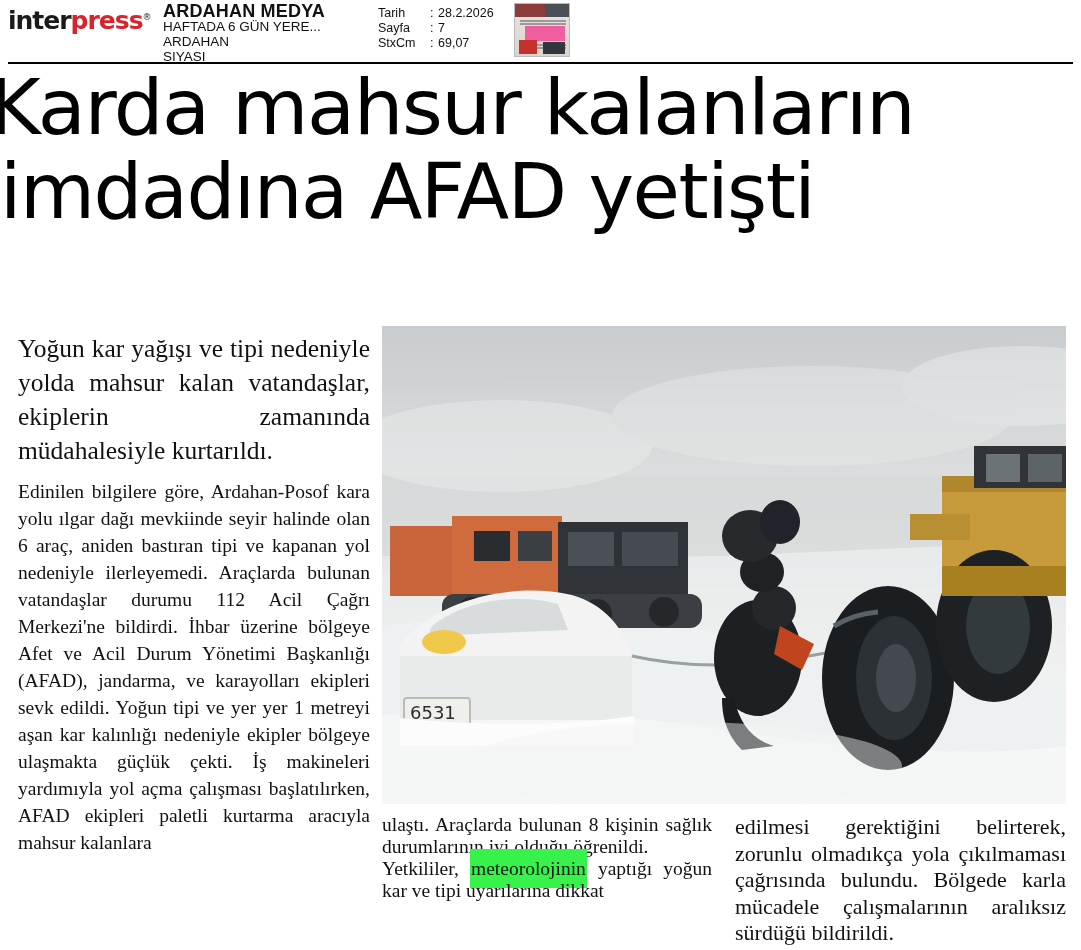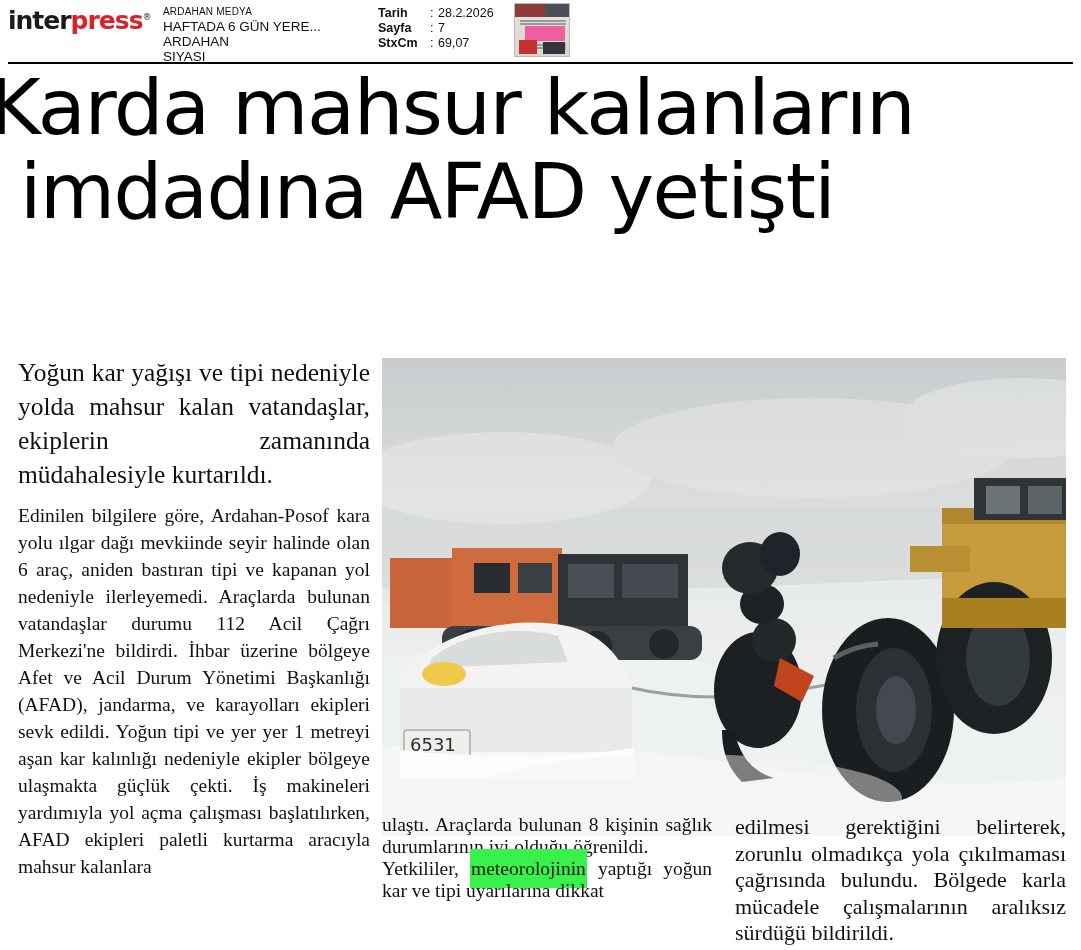--- a/index.html
+++ b/index.html
@@ -40,35 +40,35 @@
   .pub-block {
     position: absolute;
     left: 163px; top: 4px;
     font-family: "Liberation Sans", sans-serif;
     font-size: 13.5px;
     line-height: 15px;
     color: #111;
     width: 210px;
   }
   .pub-name {
-    font-weight: normal;
-    font-size: 10px;
+    font-weight: bold;
+    font-size: 18px;
     letter-spacing: .2px;
   }
   .pub-line { white-space: nowrap; overflow: hidden; }
   .meta-block {
     position: absolute;
     left: 378px; top: 6px;
     font-family: "Liberation Sans", sans-serif;
     font-size: 12.5px;
     line-height: 15px;
     color: #111;
   }
   .meta-row { display: flex; }
-  .meta-key { width: 52px; font-weight: bold; }
+  .meta-key { width: 52px; }
   .meta-sep { width: 8px; }
   .meta-val { }
   .thumb {
     position: absolute;
     left: 514px; top: 3px;
     width: 56px; height: 54px;
     border: 1px solid #bbb;
     background: linear-gradient(180deg,#e9e5e0 0%,#d9d4ce 100%);
     overflow: hidden;
   }
@@ -111,33 +111,31 @@
     letter-spacing: -1.5px;
   }
   .headline .l1 {
     font-size: 77px;
     line-height: 84px;
     transform: scaleX(1.02);
   }
   .headline .l2 {
     font-size: 77px;
     line-height: 84px;
-    margin-left: 20px;
   }
 
   
   .content {
     position: absolute;
     left: 0; top: 326px; right: 0; bottom: 0;
   }
   .col-left {
     position: absolute;
     left: 18px; top: 0;
     width: 352px;
-    margin-top: 24px;
   }
   .lead {
     font-family: "Liberation Serif", serif;
     font-size: 25.5px;
     line-height: 34px;
     color: #111;
     text-align: justify;
     margin: 6px 0 10px 0;
   }
   .body-text {
@@ -146,21 +144,20 @@
     line-height: 27px;
     color: #111;
     text-align: justify;
   }
   .photo {
     position: absolute;
     left: 382px; top: 0;
     width: 684px; height: 478px;
     overflow: hidden;
     background: #cfd3d6;
-    margin-top: 32px;
   }
   .photo svg { display: block; }
 
   .col-mid {
     position: absolute;
     left: 382px; top: 488px;
     width: 330px;
     font-family: "Liberation Serif", serif;
     font-size: 19.5px;
     line-height: 22px;

